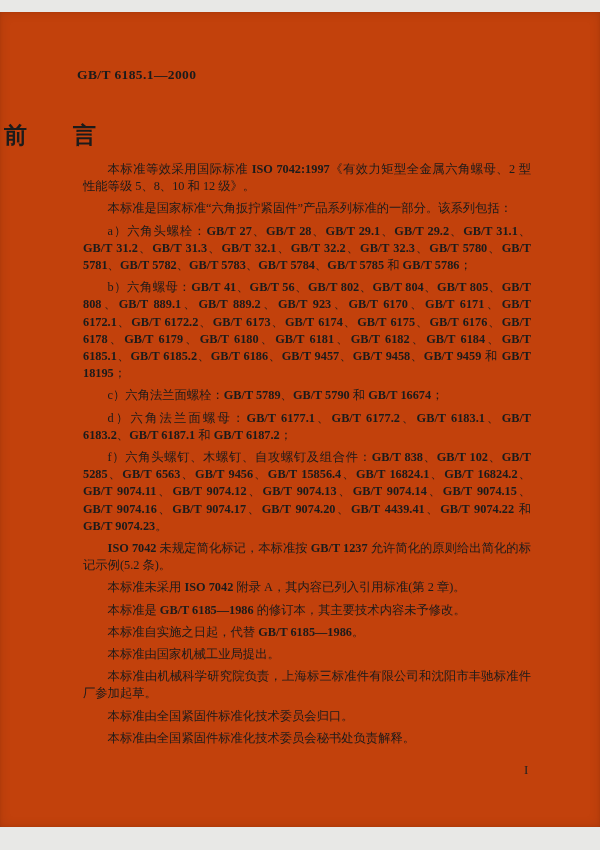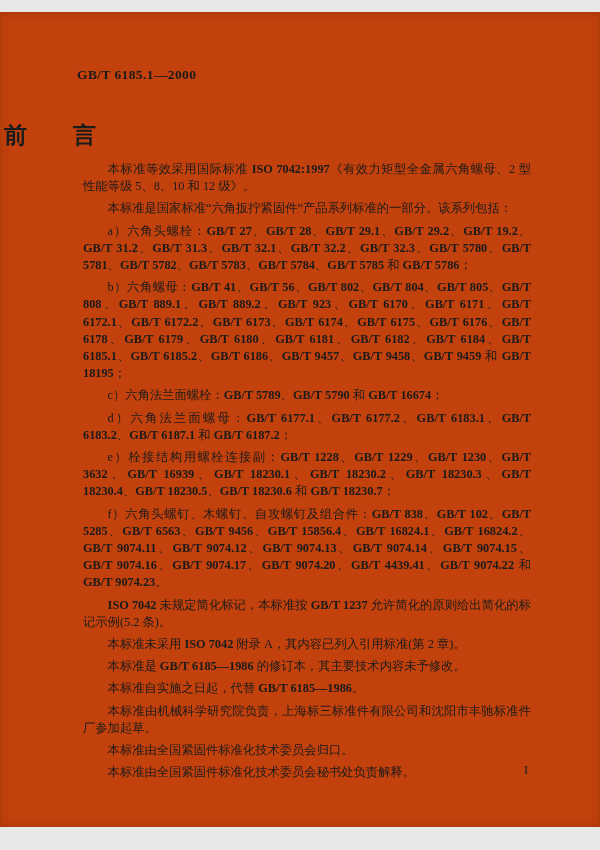--- a/index.html
+++ b/index.html
@@ -47,29 +47,29 @@
 <body>
 
 <div class="page">
   <div class="doc-number">GB/T 6185.1—2000</div>
 
   <h1 class="doc-title">前　　言</h1>
 
   <div class="doc-body">
       <p>本标准等效采用国际标准 <b>ISO 7042:1997</b>《有效力矩型全金属六角螺母、2 型　性能等级 5、8、10 和 12 级》。</p>
       <p>本标准是国家标准“六角扳拧紧固件”产品系列标准的一部分。该系列包括：</p>
-      <p>a）六角头螺栓：<b>GB/T 27</b>、<b>GB/T 28</b>、<b>GB/T 29.1</b>、<b>GB/T 29.2</b>、<b>GB/T 19.2</b>、<b>GB/T 31.2</b>、<b>GB/T 31.3</b>、<b>GB/T 32.1</b>、<b>GB/T 32.2</b>、<b>GB/T 32.3</b>、<b>GB/T 5780</b>、<b>GB/T 5781</b>、<b>GB/T 5782</b>、<b>GB/T 5783</b>、<b>GB/T 5784</b>、<b>GB/T 5785</b> 和 <b>GB/T 5786</b>；</p>
+      <p>a）六角头螺栓：<b>GB/T 27</b>、<b>GB/T 28</b>、<b>GB/T 29.1</b>、<b>GB/T 29.2</b>、<b>GB/T 31.1</b>、<b>GB/T 31.2</b>、<b>GB/T 31.3</b>、<b>GB/T 32.1</b>、<b>GB/T 32.2</b>、<b>GB/T 32.3</b>、<b>GB/T 5780</b>、<b>GB/T 5781</b>、<b>GB/T 5782</b>、<b>GB/T 5783</b>、<b>GB/T 5784</b>、<b>GB/T 5785</b> 和 <b>GB/T 5786</b>；</p>
       <p>b）六角螺母：<b>GB/T 41</b>、<b>GB/T 56</b>、<b>GB/T 802</b>、<b>GB/T 804</b>、<b>GB/T 805</b>、<b>GB/T 808</b>、<b>GB/T 889.1</b>、<b>GB/T 889.2</b>、<b>GB/T 923</b>、<b>GB/T 6170</b>、<b>GB/T 6171</b>、<b>GB/T 6172.1</b>、<b>GB/T 6172.2</b>、<b>GB/T 6173</b>、<b>GB/T 6174</b>、<b>GB/T 6175</b>、<b>GB/T 6176</b>、<b>GB/T 6178</b>、<b>GB/T 6179</b>、<b>GB/T 6180</b>、<b>GB/T 6181</b>、<b>GB/T 6182</b>、<b>GB/T 6184</b>、<b>GB/T 6185.1</b>、<b>GB/T 6185.2</b>、<b>GB/T 6186</b>、<b>GB/T 9457</b>、<b>GB/T 9458</b>、<b>GB/T 9459</b> 和 <b>GB/T 18195</b>；</p>
       <p>c）六角法兰面螺栓：<b>GB/T 5789</b>、<b>GB/T 5790</b> 和 <b>GB/T 16674</b>；</p>
       <p>d）六角法兰面螺母：<b>GB/T 6177.1</b>、<b>GB/T 6177.2</b>、<b>GB/T 6183.1</b>、<b>GB/T 6183.2</b>、<b>GB/T 6187.1</b> 和 <b>GB/T 6187.2</b>；</p>
-      <p>e）栓接结构用螺栓连接副：<b>GB/T 1228</b>、<b>GB/T 1229</b>、<b>GB/T 1230</b>、<b>GB/T 3632</b>、<b>GB/T 16939</b>、<b>GB/T 18230.1</b>、<b>GB/T 18230.2</b>、<b>GB/T 18230.3</b>、<b>GB/T 18230.4</b>、<b>GB/T 18230.5</b>、<b>GB/T 18230.6</b> 和 <b>GB/T 18230.7</b>；</p>
       <p>f）六角头螺钉、木螺钉、自攻螺钉及组合件：<b>GB/T 838</b>、<b>GB/T 102</b>、<b>GB/T 5285</b>、<b>GB/T 6563</b>、<b>GB/T 9456</b>、<b>GB/T 15856.4</b>、<b>GB/T 16824.1</b>、<b>GB/T 16824.2</b>、<b>GB/T 9074.11</b>、<b>GB/T 9074.12</b>、<b>GB/T 9074.13</b>、<b>GB/T 9074.14</b>、<b>GB/T 9074.15</b>、<b>GB/T 9074.16</b>、<b>GB/T 9074.17</b>、<b>GB/T 9074.20</b>、<b>GB/T 4439.41</b>、<b>GB/T 9074.22</b> 和 <b>GB/T 9074.23</b>。</p>
       <p><b>ISO 7042</b> 未规定简化标记，本标准按 <b>GB/T 1237</b> 允许简化的原则给出简化的标记示例(5.2 条)。</p>
       <p>本标准未采用 <b>ISO 7042</b> 附录 A，其内容已列入引用标准(第 2 章)。</p>
       <p>本标准是 <b>GB/T 6185—1986</b> 的修订本，其主要技术内容未予修改。</p>
       <p>本标准自实施之日起，代替 <b>GB/T 6185—1986</b>。</p>
+      <p>本标准由国家机械工业局提出。</p>
       <p>本标准由机械科学研究院负责，上海标三标准件有限公司和沈阳市丰驰标准件厂参加起草。</p>
       <p>本标准由全国紧固件标准化技术委员会归口。</p>
       <p>本标准由全国紧固件标准化技术委员会秘书处负责解释。</p>
     </div>
 
   <div class="page-number">I</div>
 </div>
 
 </body></html>

